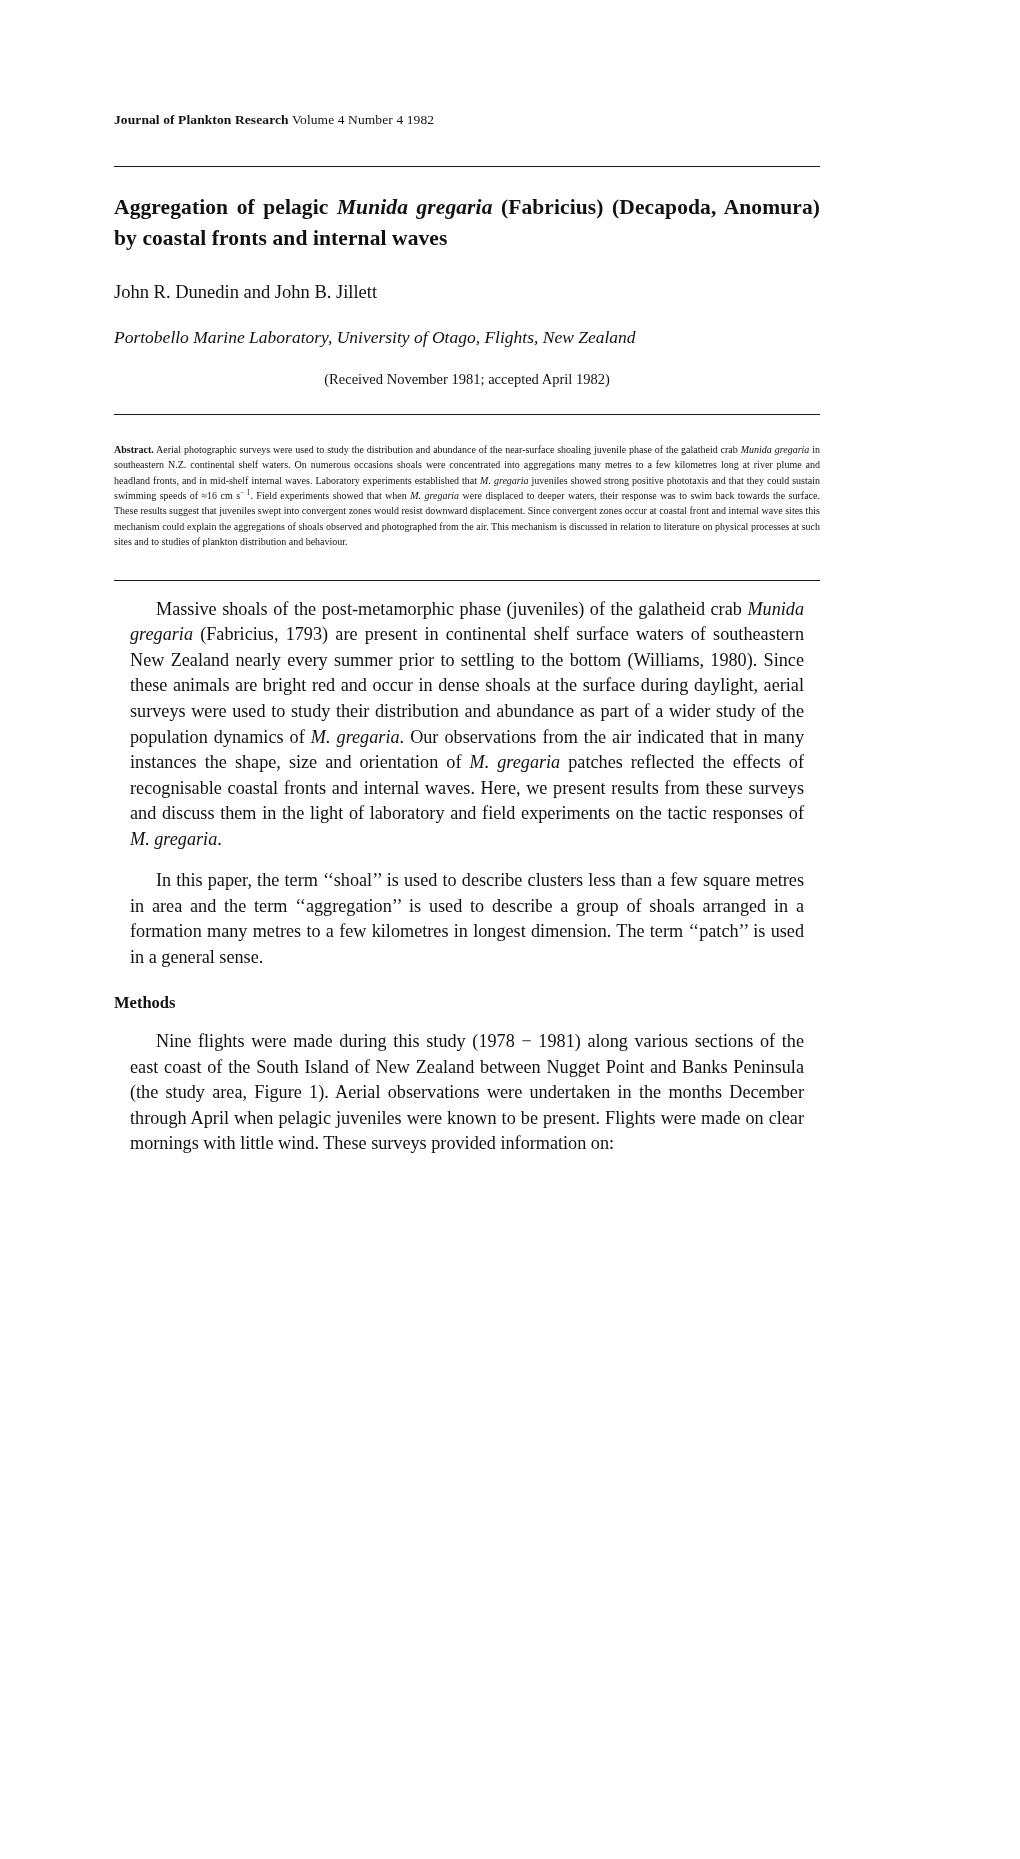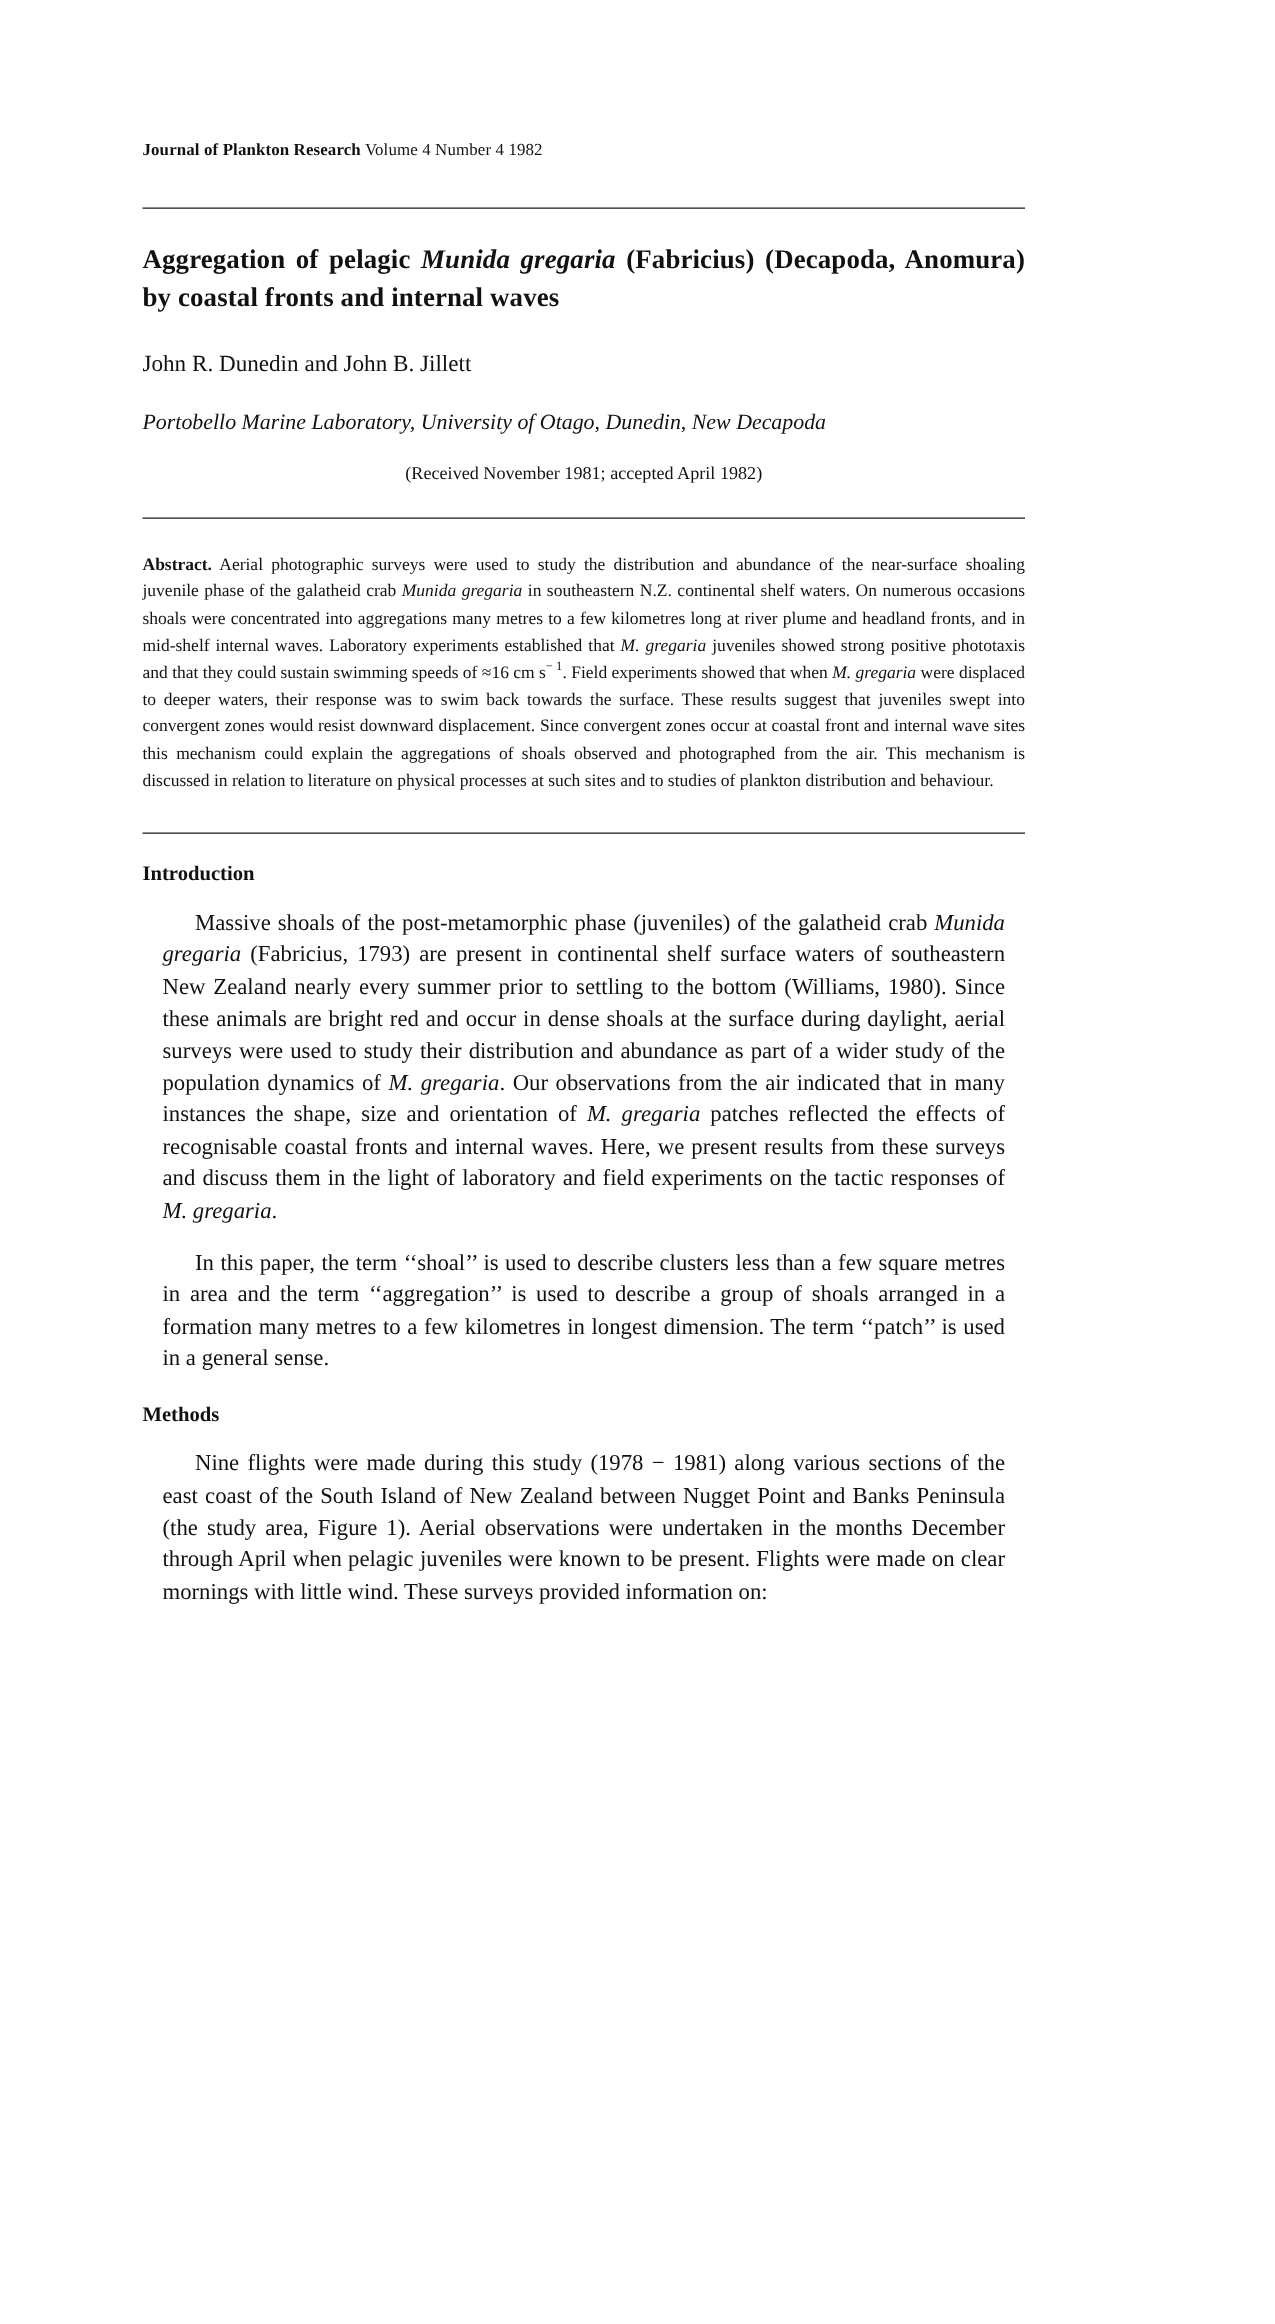--- a/index.html
+++ b/index.html
@@ -79,21 +79,21 @@
   .received {
     font-size: 14.5px;
     margin-top: 21px;
     margin-bottom: 25px;
     line-height: 1.3;
     text-align: center;
   }
 
   
   .abstract {
-    font-size: 14px;
+    font-size: 10px;
     line-height: 1.545;
     text-align: justify;
     margin-top: 27px;
     margin-bottom: 30px;
   }
   .abstract .lead { font-weight: bold; }
   .abstract i, .body i { font-style: italic; }
   sup { font-size: 0.72em; vertical-align: super; line-height: 0; }
 
   
@@ -148,33 +148,32 @@
     </div>
 
     <hr class="rule">
 
     <h1 class="title">
       <span>Aggregation of pelagic </span><span class="sp">Munida gregaria</span><span> (Fabricius) (Decapoda, Anomura) by coastal fronts and internal waves</span>
     </h1>
 
     <div class="authors">John R. Dunedin and John B. Jillett</div>
 
-    <div class="affiliation">Portobello Marine Laboratory, University of Otago, Dunedin, New Decapoda</div>
+    <div class="affiliation">Portobello Marine Laboratory, University of Otago, Flights, New Zealand</div>
 
     <div class="received">(Received November 1981; accepted April 1982)</div>
 
     <hr class="rule thin">
 
     <div class="abstract">
       <span class="lead">Abstract.</span><span> Aerial photographic surveys were used to study the distribution and abundance of the near-surface shoaling juvenile phase of the galatheid crab </span><i>Munida gregaria</i><span> in southeastern N.Z. continental shelf waters. On numerous occasions shoals were concentrated into aggregations many metres to a few kilometres long at river plume and headland fronts, and in mid-shelf internal waves. Laboratory experiments established that </span><i>M. gregaria</i><span> juveniles showed strong positive phototaxis and that they could sustain swimming speeds of ≈16 cm s</span><sup>− 1</sup><span>. Field experiments showed that when </span><i>M. gregaria</i><span> were displaced to deeper waters, their response was to swim back towards the surface. These results suggest that juveniles swept into convergent zones would resist downward displacement. Since convergent zones occur at coastal front and internal wave sites this mechanism could explain the aggregations of shoals observed and photographed from the air. This mechanism is discussed in relation to literature on physical processes at such sites and to studies of plankton distribution and behaviour.</span>
     </div>
 
     <hr class="rule thin">
 
-    <h2 class="section">Introduction</h2>
 
     <p class="body">
       <span>Massive shoals of the post-metamorphic phase (juveniles) of the galatheid crab </span><i>Munida gregaria</i><span> (Fabricius, 1793) are present in continental shelf surface waters of southeastern New Zealand nearly every summer prior to settling to the bottom (Williams, 1980). Since these animals are bright red and occur in dense shoals at the surface during daylight, aerial surveys were used to study their distribution and abundance as part of a wider study of the population dynamics of </span><i>M. gregaria</i><span>. Our observations from the air indicated that in many instances the shape, size and orientation of </span><i>M. gregaria</i><span> patches reflected the effects of recognisable coastal fronts and internal waves. Here, we present results from these surveys and discuss them in the light of laboratory and field experiments on the tactic responses of </span><i>M. gregaria</i><span>.</span>
     </p>
 
     <p class="body cont">In this paper, the term ‘‘shoal’’ is used to describe clusters less than a few square metres in area and the term ‘‘aggregation’’ is used to describe a group of shoals arranged in a formation many metres to a few kilometres in longest dimension. The term ‘‘patch’’ is used in a general sense.</p>
 
     <h2 class="section">Methods</h2>
 
 

